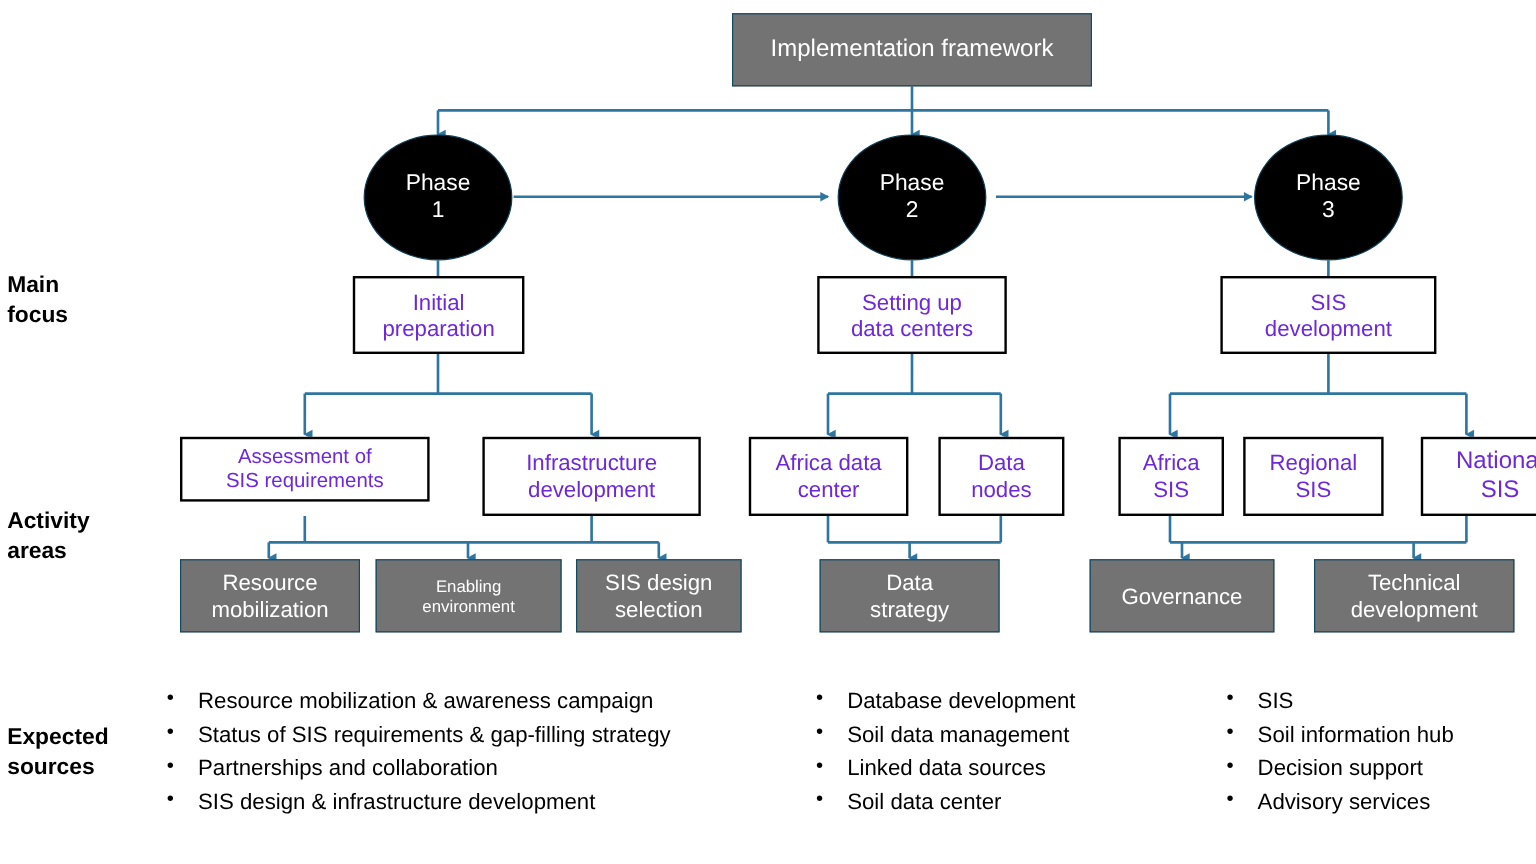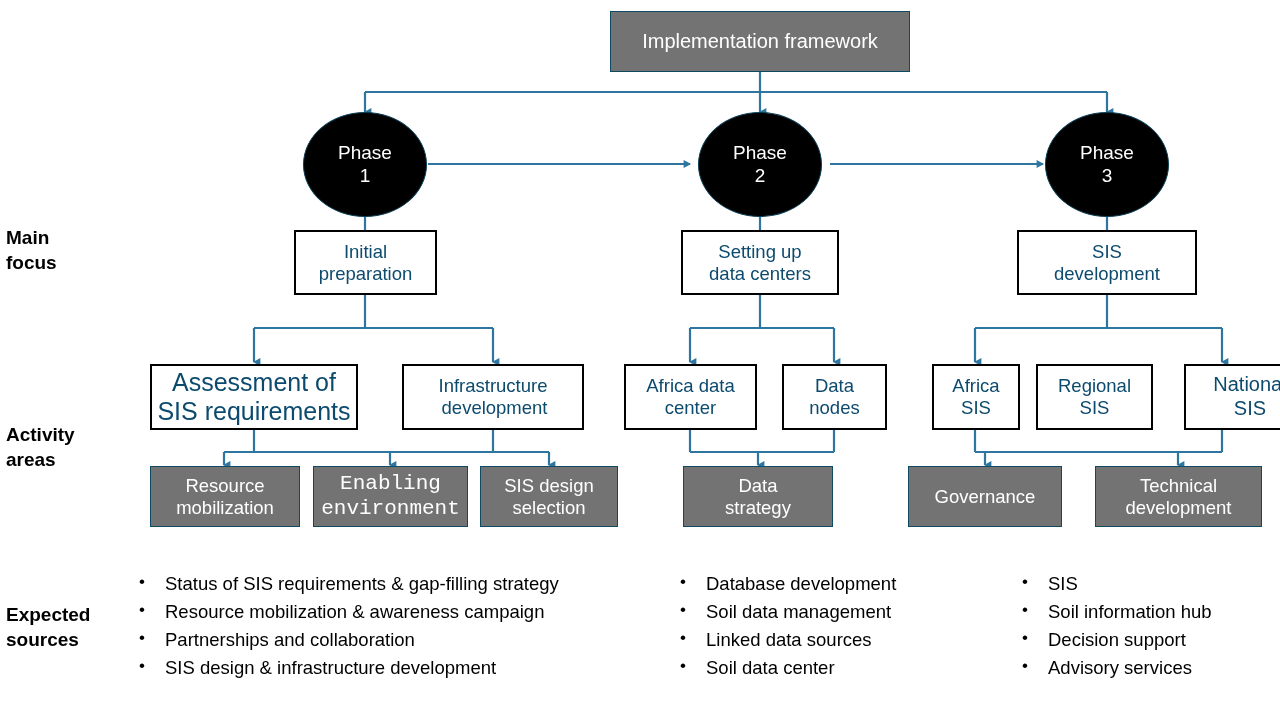--- a/index.html
+++ b/index.html
@@ -27,21 +27,21 @@
     line-height:1.18;
     white-space:pre-line;
   }
   .node.filled{
     background:#737373;
     color:#ffffff;
     border:1px solid #0f4a63;
   }
   .node.outline{
     background:#ffffff;
-    color:#0c4a6e;
+    color:#6d28d9;
     border:2px solid #000000;
   }
   .node.circle{
     background:#000000;
     color:#ffffff;
     border:1px solid #0b3f55;
     border-radius:50%;
   }
 
   
@@ -157,55 +157,55 @@
   <div class="node circle" style="left:1045px;top:112px;width:124px;height:105px;font-size:19px;">Phase
 3</div>
 
   <div class="node outline" style="left:294px;top:230px;width:143px;height:65px;font-size:18.5px;">Initial
 preparation</div>
   <div class="node outline" style="left:681px;top:230px;width:158px;height:65px;font-size:18.5px;">Setting up
 data centers</div>
   <div class="node outline" style="left:1017px;top:230px;width:180px;height:65px;font-size:18.5px;">SIS
 development</div>
 
-  <div class="node outline" style="left:150px;top:364px;width:208px;height:66px;font-size:25px;">Assessment of
+  <div class="node outline" style="left:150px;top:364px;width:208px;height:54px;font-size:17px;">Assessment of
 SIS requirements</div>
-  <div class="node outline" style="left:402px;top:364px;width:182px;height:66px;font-size:18.5px;text-align:right;">Infrastructure
+  <div class="node outline" style="left:402px;top:364px;width:182px;height:66px;font-size:18.5px;">Infrastructure
 development</div>
 
   <div class="node outline" style="left:624px;top:364px;width:133px;height:66px;font-size:18.5px;">Africa data
 center</div>
   <div class="node outline" style="left:782px;top:364px;width:105px;height:66px;font-size:18.5px;">Data
 nodes</div>
 
   <div class="node outline" style="left:932px;top:364px;width:88px;height:66px;font-size:18.5px;">Africa
 SIS</div>
   <div class="node outline" style="left:1036px;top:364px;width:117px;height:66px;font-size:18.5px;">Regional
 SIS</div>
   <div class="node outline" style="left:1184px;top:364px;width:132px;height:66px;font-size:20px;">National
 SIS</div>
 
   <div class="node filled" style="left:150px;top:466px;width:150px;height:61px;font-size:18.5px;">Resource
 mobilization</div>
-  <div class="node filled" style="left:313px;top:466px;width:155px;height:61px;font-size:21px;font-family:Liberation Mono, monospace;">Enabling
+  <div class="node filled" style="left:313px;top:466px;width:155px;height:61px;font-size:14px;">Enabling
 environment</div>
   <div class="node filled" style="left:480px;top:466px;width:138px;height:61px;font-size:18.5px;">SIS design
 selection</div>
 
   <div class="node filled" style="left:683px;top:466px;width:150px;height:61px;font-size:18.5px;">Data
 strategy</div>
 
   <div class="node filled" style="left:908px;top:466px;width:154px;height:61px;font-size:18.5px;">Governance</div>
   <div class="node filled" style="left:1095px;top:466px;width:167px;height:61px;font-size:18.5px;">Technical
 development</div>
 
   <div class="outcome" style="left:135px;top:570px;">
     <ul>
+      <li>Resource mobilization &amp; awareness campaign</li>
       <li>Status of SIS requirements &amp; gap-filling strategy</li>
-      <li>Resource mobilization &amp; awareness campaign</li>
       <li>Partnerships and collaboration</li>
       <li>SIS design &amp; infrastructure development</li>
     </ul>
   </div>
 
   <div class="outcome" style="left:676px;top:570px;">
     <ul>
       <li>Database development</li>
       <li>Soil data management</li>
       <li>Linked data sources</li>

